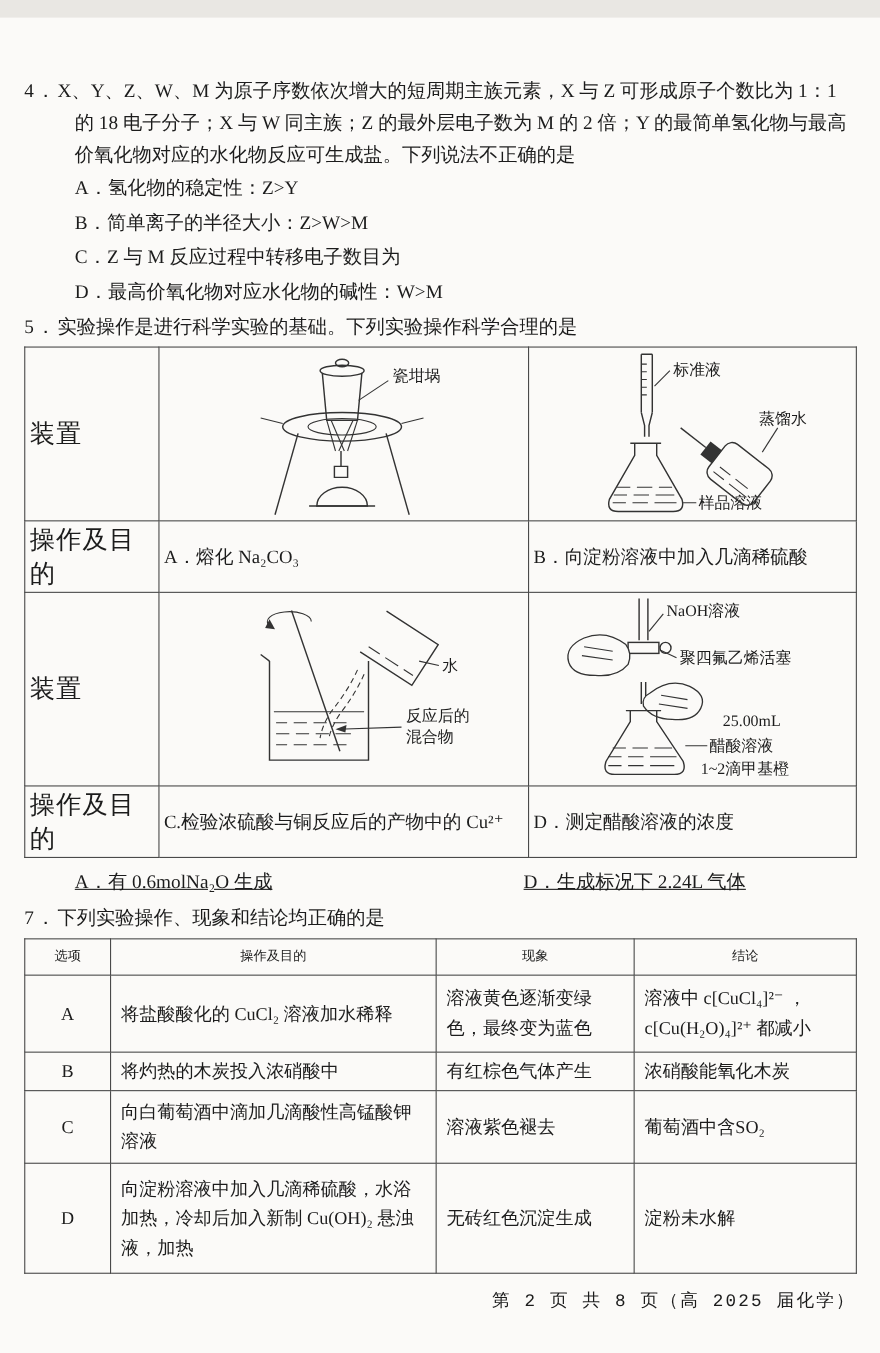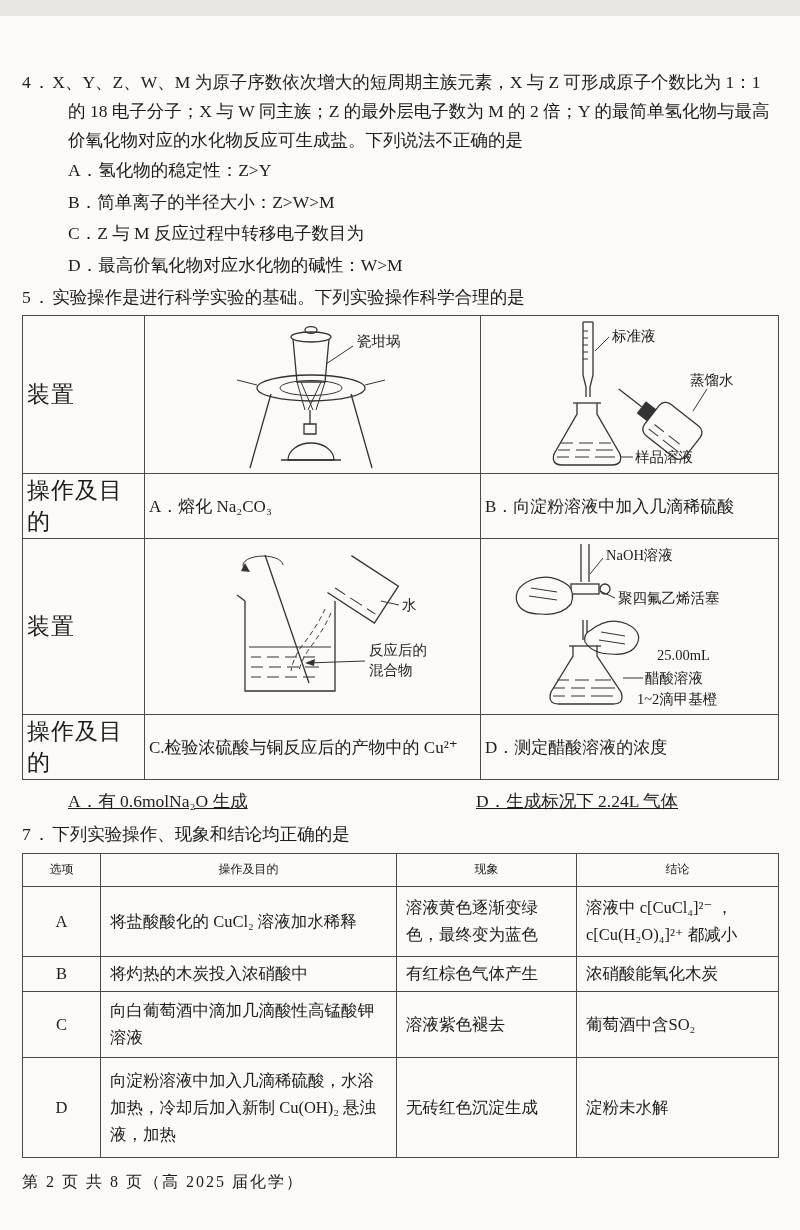--- a/index.html
+++ b/index.html
@@ -28,21 +28,21 @@
 
   .t5 { margin:3px 0 6px 0; font-size:17px; }
   .t5 td { text-align:left; vertical-align:middle; padding:1px 4px; }
   .t5 .rowlabel { font-size:23px; letter-spacing:1px; }
 
   .t7 { margin:4px 0 0 0; font-size:16.5px; }
   .t7 th { text-align:center; padding:3px 4px; font-size:12px; }
   .t7 td { vertical-align:middle; padding:3px 9px; line-height:27px; }
   .t7 td.letter { text-align:center; }
 
-  .footer { text-align:left; font-size:16px; margin-top:14px; letter-spacing:2px; }
+  .footer { text-align:right; font-size:16px; margin-top:14px; letter-spacing:2px;font-family:Liberation Mono, monospace; }
 
   svg { display:block; margin:0 auto; }
   svg text { font-family:"Liberation Serif","DejaVu Serif",serif; font-size:14.5px; fill:#1c1c1c; }
   .ln { stroke:#333; stroke-width:1.3; fill:none; }
   .thin { stroke:#333; stroke-width:1; fill:none; }
   .dash { stroke:#333; stroke-width:1; fill:none; stroke-dasharray:5 3.5; }
   .solid { fill:#333; }
   .skin { fill:#fbfaf8; stroke:#333; stroke-width:1.2; }
 </style>
 </head>

